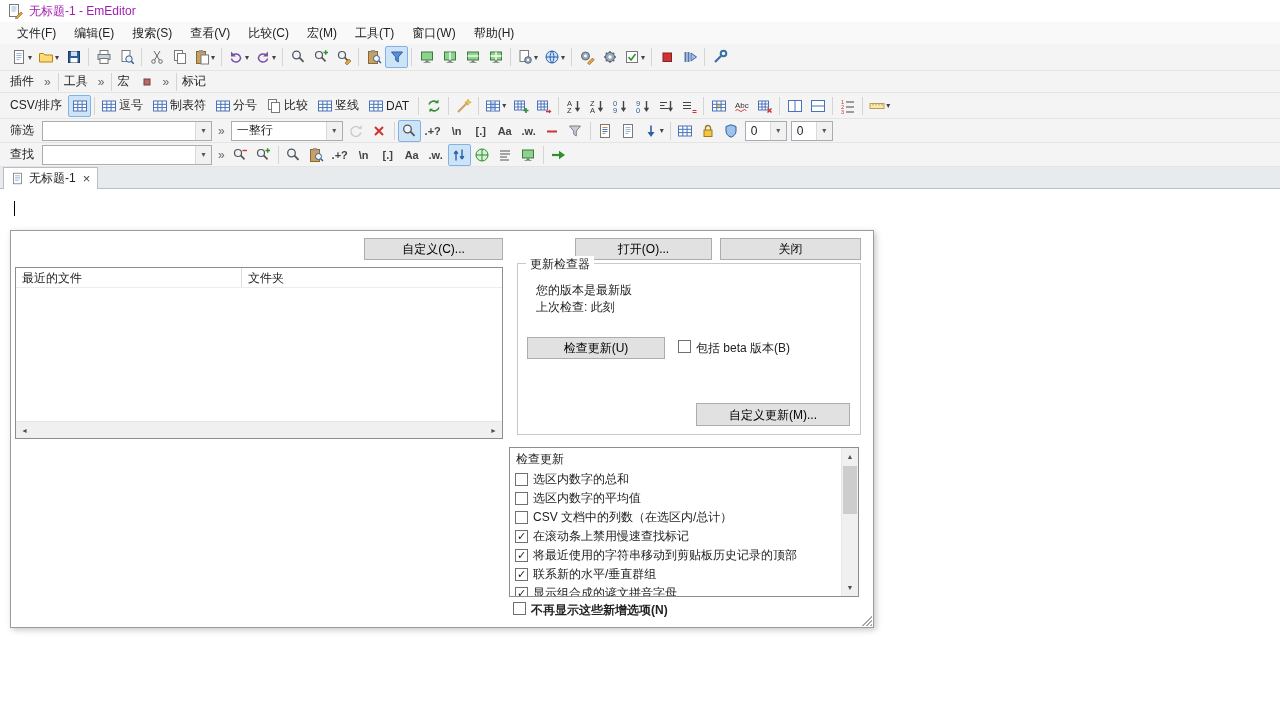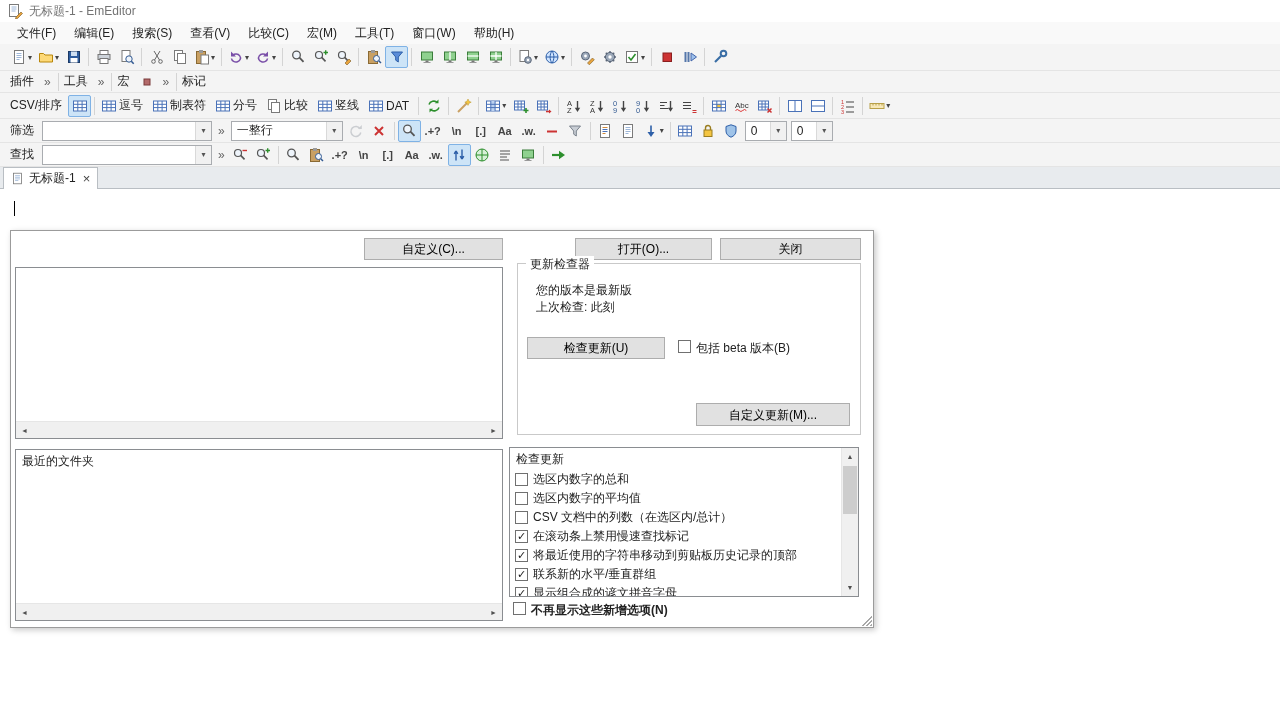--- a/index.html
+++ b/index.html
@@ -2,21 +2,21 @@
 <html><head>
 <meta charset="utf-8">
 <style>
   * { box-sizing: border-box; margin: 0; padding: 0; }
   html,body { width:1280px; height:720px; overflow:hidden; }
   body { font-family:"Liberation Sans","DejaVu Sans",sans-serif; font-size:12px; color:#222; background:#fff; }
   .window { width:1280px; height:720px; display:flex; flex-direction:column; background:#fff; }
 
   
   .titlebar { height:22px; display:flex; align-items:center; gap:6px; padding-left:7px; background:#fff; }
-  .titlebar .title-text { font-size:12px; color:#737373; }
+  .titlebar .title-text { font-size:12px; color:#a21caf; }
 
   
   .menubar { height:22px; display:flex; align-items:center; padding-left:8px; background:#f9f9f9; }
   .menu-item { padding:0 9px; line-height:22px; cursor:default; }
 
   
   .toolbar { display:flex; align-items:center; background:#f4f4f4; border-bottom:1px solid #e4e4e4; padding:0 4px 0 8px; }
   #tb-main { height:27px; }
   #tb-cmd { height:22px; }
   #tb-csv { height:26px; }
@@ -854,35 +854,31 @@
 
   <div class="docarea">
     <div class="caret"></div>
 
     <div class="dialog">
       <button class="btn" id="btn-customize">自定义(C)...</button>
       <button class="btn" id="btn-open">打开(O)...</button>
       <button class="btn" id="btn-close">关闭</button>
 
       <div class="listbox" id="recent-files">
+        <div class="lb-header">
+          <span class="lb-col1">最近的文件</span>
+          <span class="lb-col2">文件夹</span>
+        </div>
         <div class="hscroll">
           <span class="hs-arr">◄</span>
           <span class="hs-track"></span>
           <span class="hs-arr">►</span>
         </div>
       </div>
 
-      <div class="listbox" id="recent-folders">
-        <div class="lb-label">最近的文件夹</div>
-        <div class="hscroll">
-          <span class="hs-arr">◄</span>
-          <span class="hs-track"></span>
-          <span class="hs-arr">►</span>
-        </div>
-      </div>
 
       <div class="groupbox">
         <span class="gb-label">更新检查器</span>
         <div class="upd-line1">您的版本是最新版</div>
         <div class="upd-line2">上次检查: 此刻</div>
         <button class="btn" id="btn-check-upd">检查更新(U)</button>
         <label class="chk" id="chk-beta">
           <span class="box"></span>
           <span>包括 beta 版本(B)</span>
         </label>

